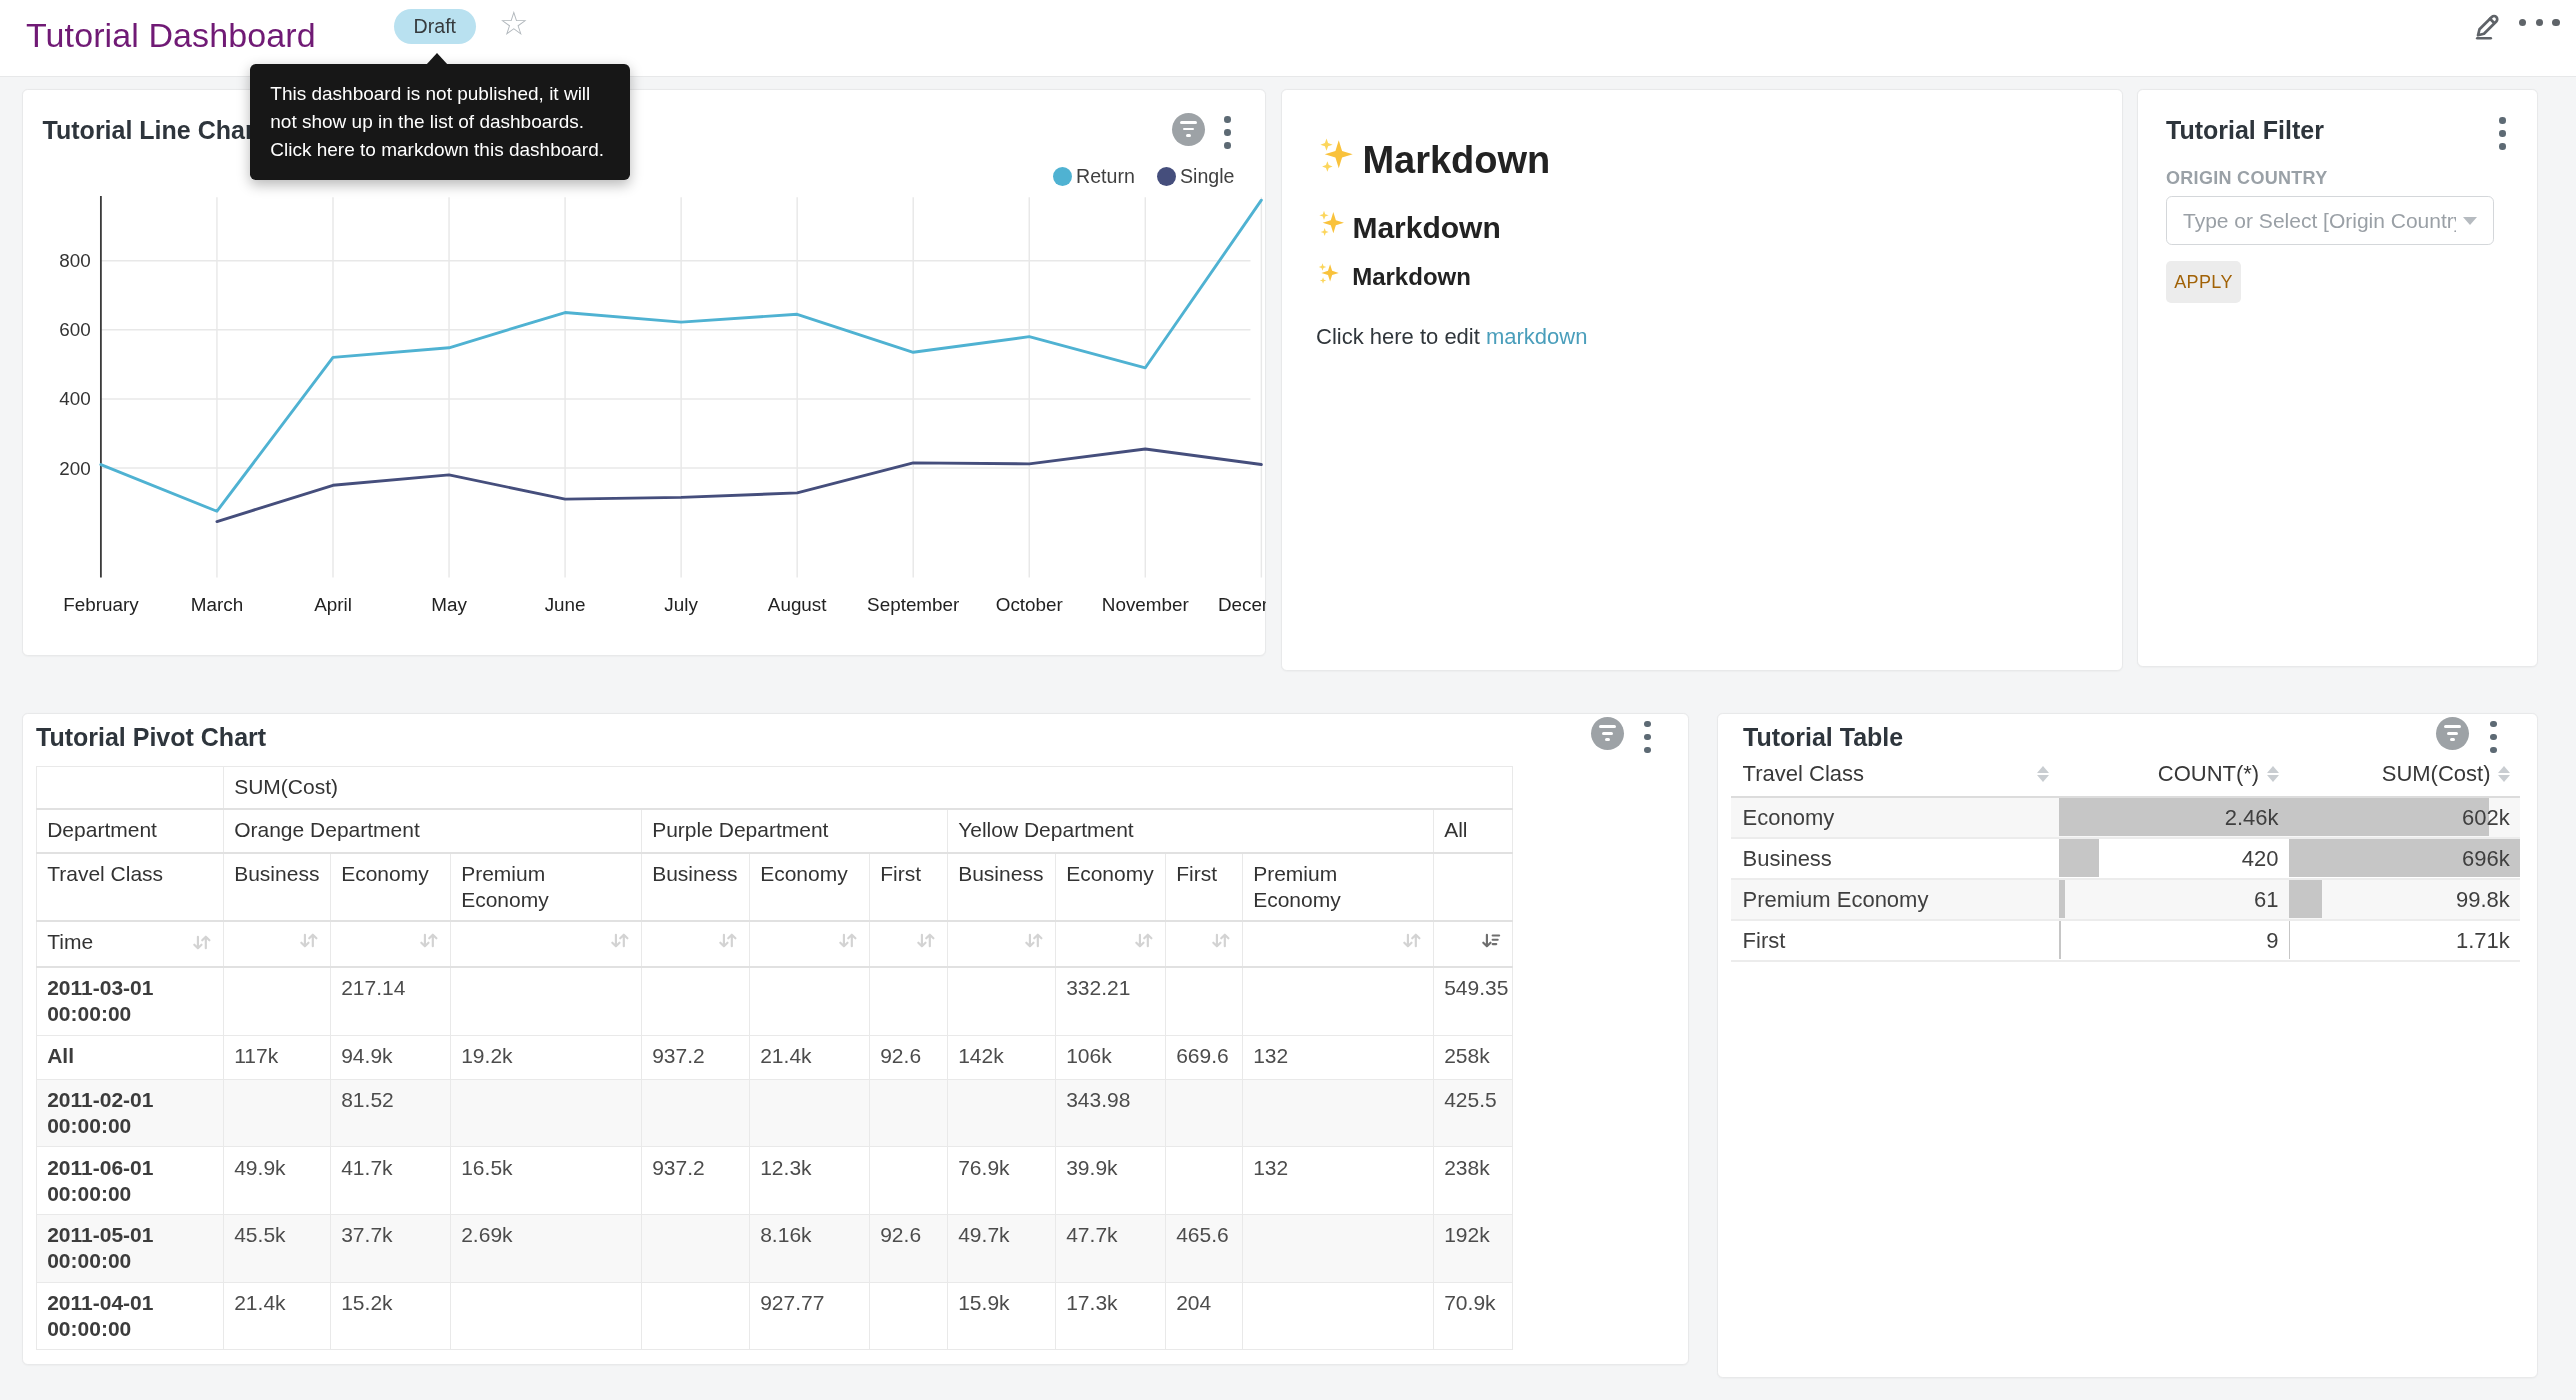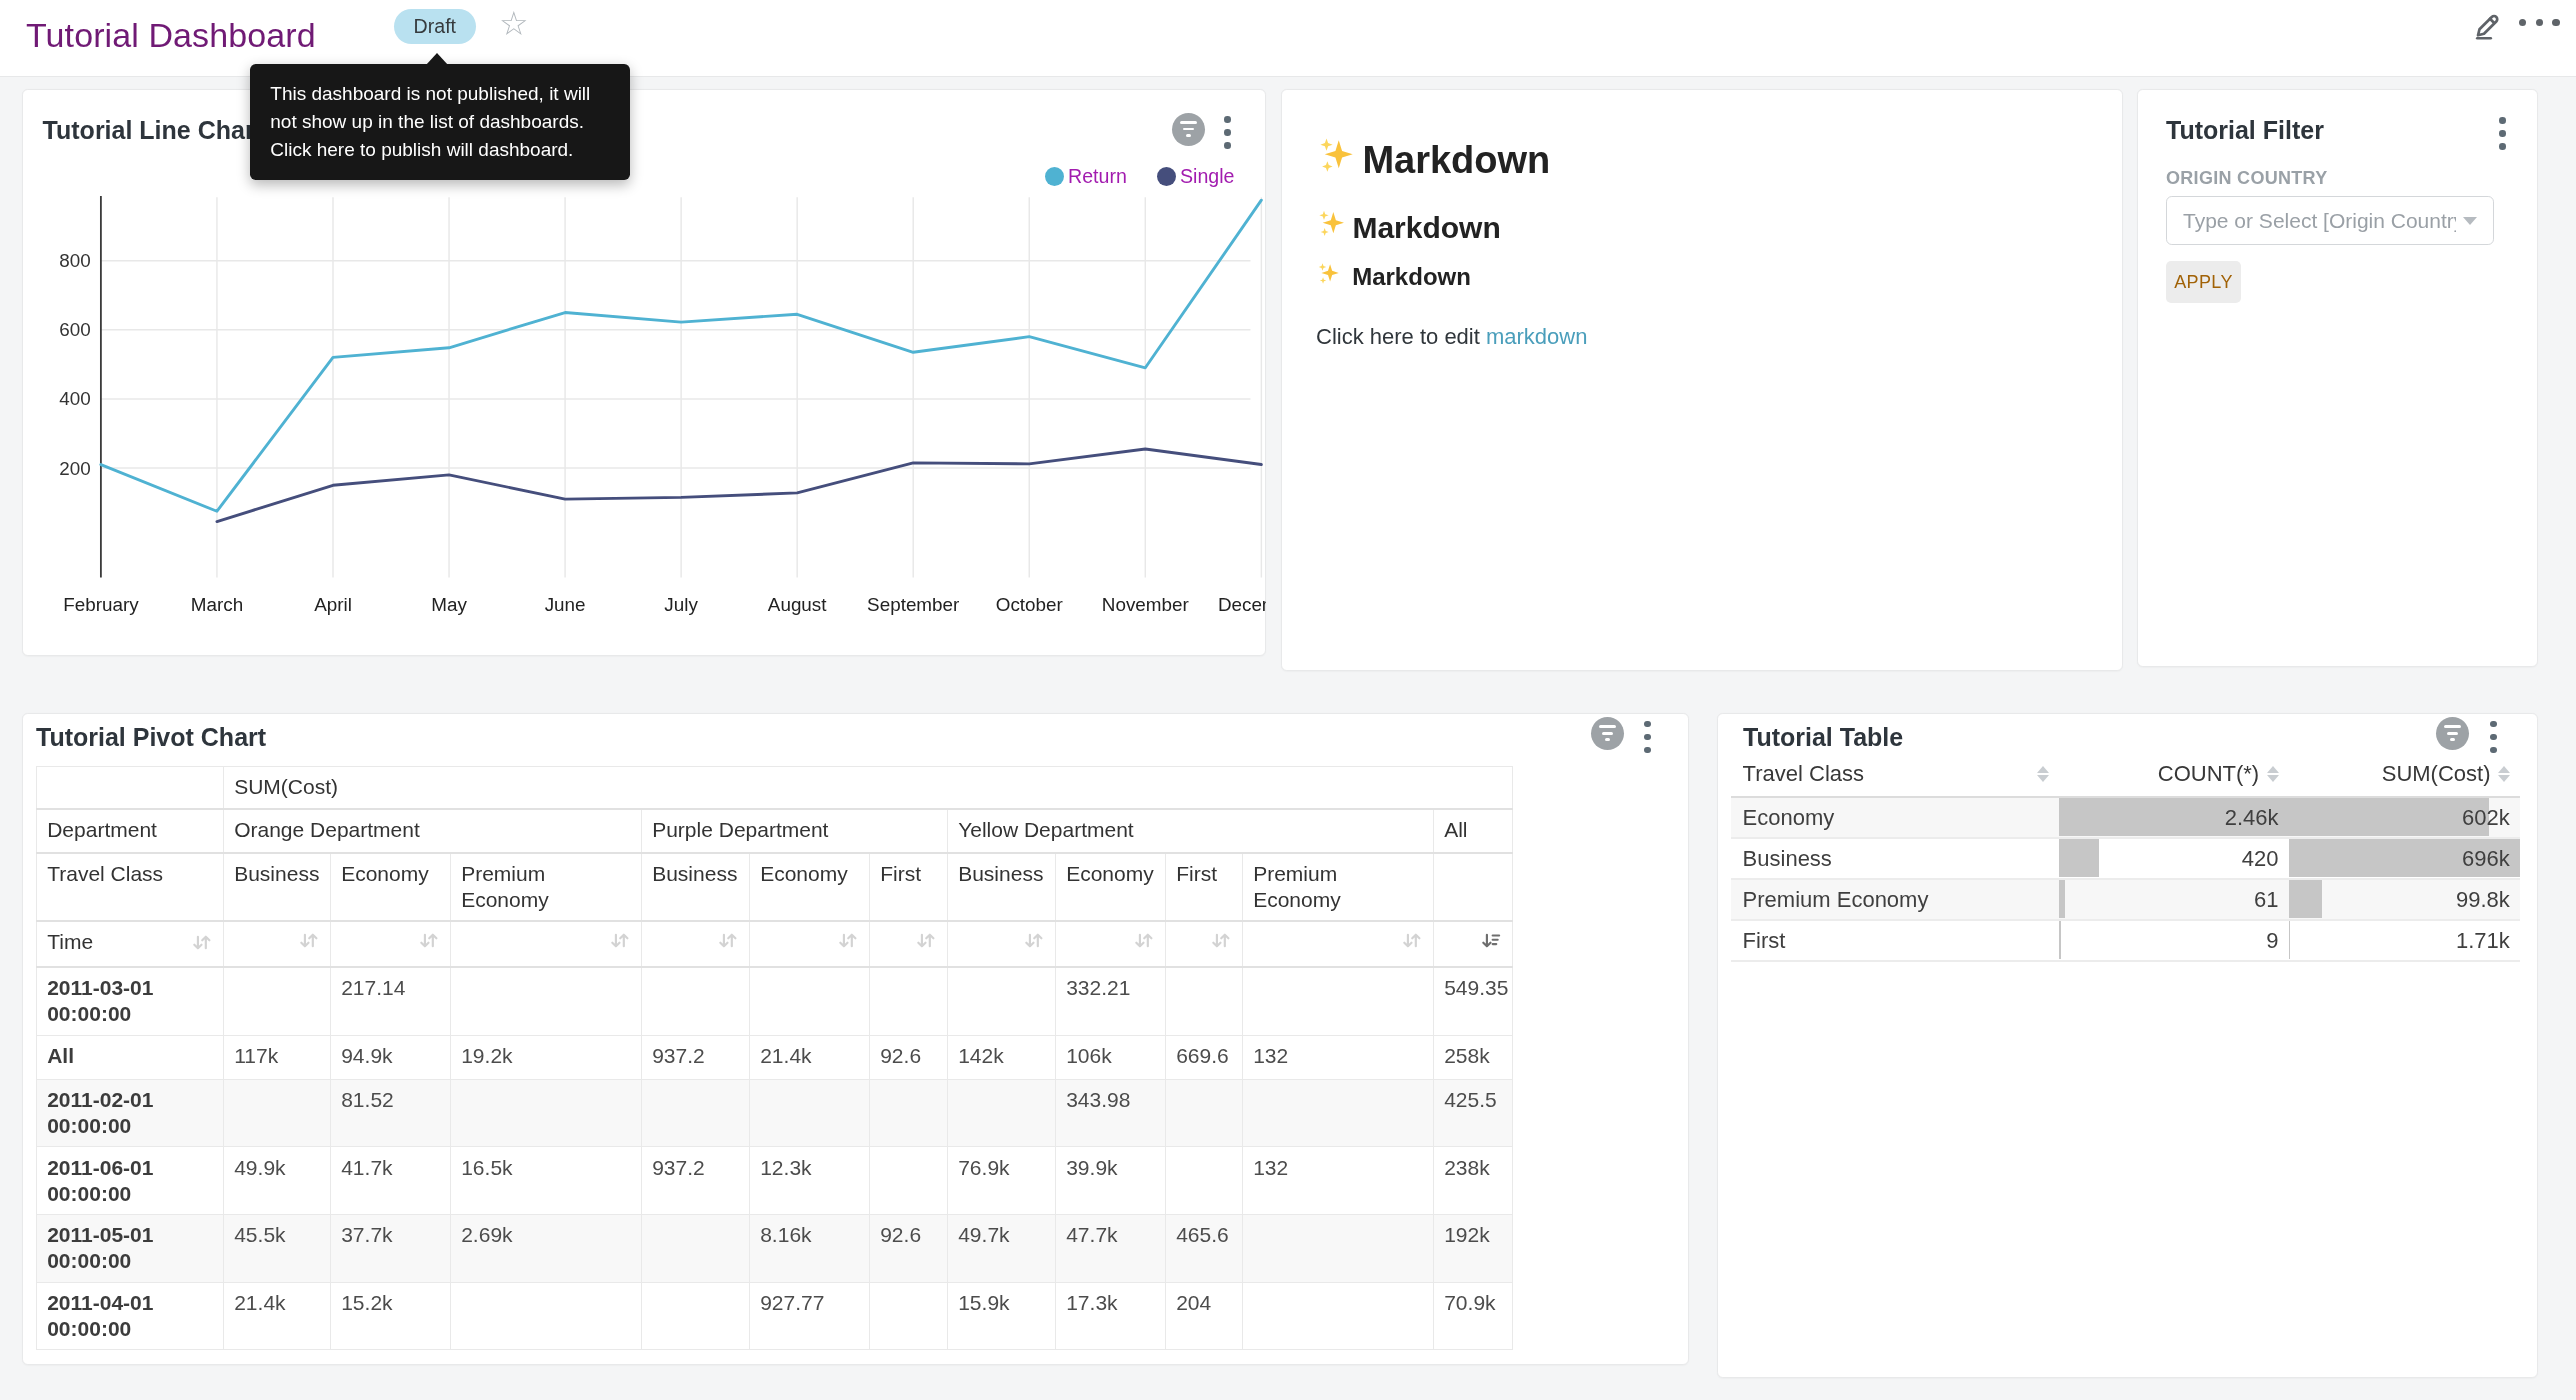--- a/index.html
+++ b/index.html
@@ -68,21 +68,21 @@
     background:#9da2a6; display:flex; flex-direction:column;
     align-items:center; justify-content:center; gap:3.6px; cursor:pointer;
   }
   .filter-circle i { display:block; height:2.9px; border-radius:1.5px; background:#fff; }
   .filter-circle i:nth-child(1){ width:17.4px; }
   .filter-circle i:nth-child(2){ width:11px; }
   .filter-circle i:nth-child(3){ width:5.1px; }
   
   .legend {
     position:absolute; top:75px; right:30.5px;
-    display:flex; gap:30px; align-items:center; font-size:19.6px; color:#a21caf;
+    display:flex; gap:22px; align-items:center; font-size:19.6px; color:#404040;
   }
   .legend .item { display:flex; align-items:center; gap:3.6px; cursor:pointer; }
   .legend .dot { width:19.6px; height:19.6px; border-radius:50%; }
   #line-chart-svg { position:absolute; left:0; top:0; }
   
   .md-h1 { position:absolute; left:34px; top:45px;  font-size:38px; font-weight:600; color:#222; display:flex; align-items:center; }
   .md-h2 { position:absolute; left:34px; top:118px; font-size:30px; font-weight:600; color:#222; display:flex; align-items:center; }
   .md-h3 { position:absolute; left:34px; top:171px; font-size:24px; font-weight:600; color:#222; display:flex; align-items:center; gap:5.8px; }
   .md-p  { position:absolute; left:34px; top:234px; font-size:22px; color:#30363b; }
   .md-p a { color:#4a9ebb; text-decoration:none; cursor:pointer; }
@@ -161,21 +161,21 @@
       <i></i>
       <i></i>
       <i></i>
     </div>
 </div>
 
 <div class="tooltip">
   <div class="caret"></div>
   <div class="box">This dashboard is not published, it will
 not show up in the list of dashboards.
-Click here to publish will dashboard.</div>
+Click here to markdown this dashboard.</div>
 </div>
 
 <div class="card" id="card-line">
   <div class="panel-title" style="left:19.6px; top:26px;">Tutorial Line Chart</div>
   <div class="filter-circle" style="left:1149px; top:22.5px;">
       <i></i>
       <i></i>
       <i></i>
     </div>
   <div class="kebab" style="left:1197px; top:22px;">

